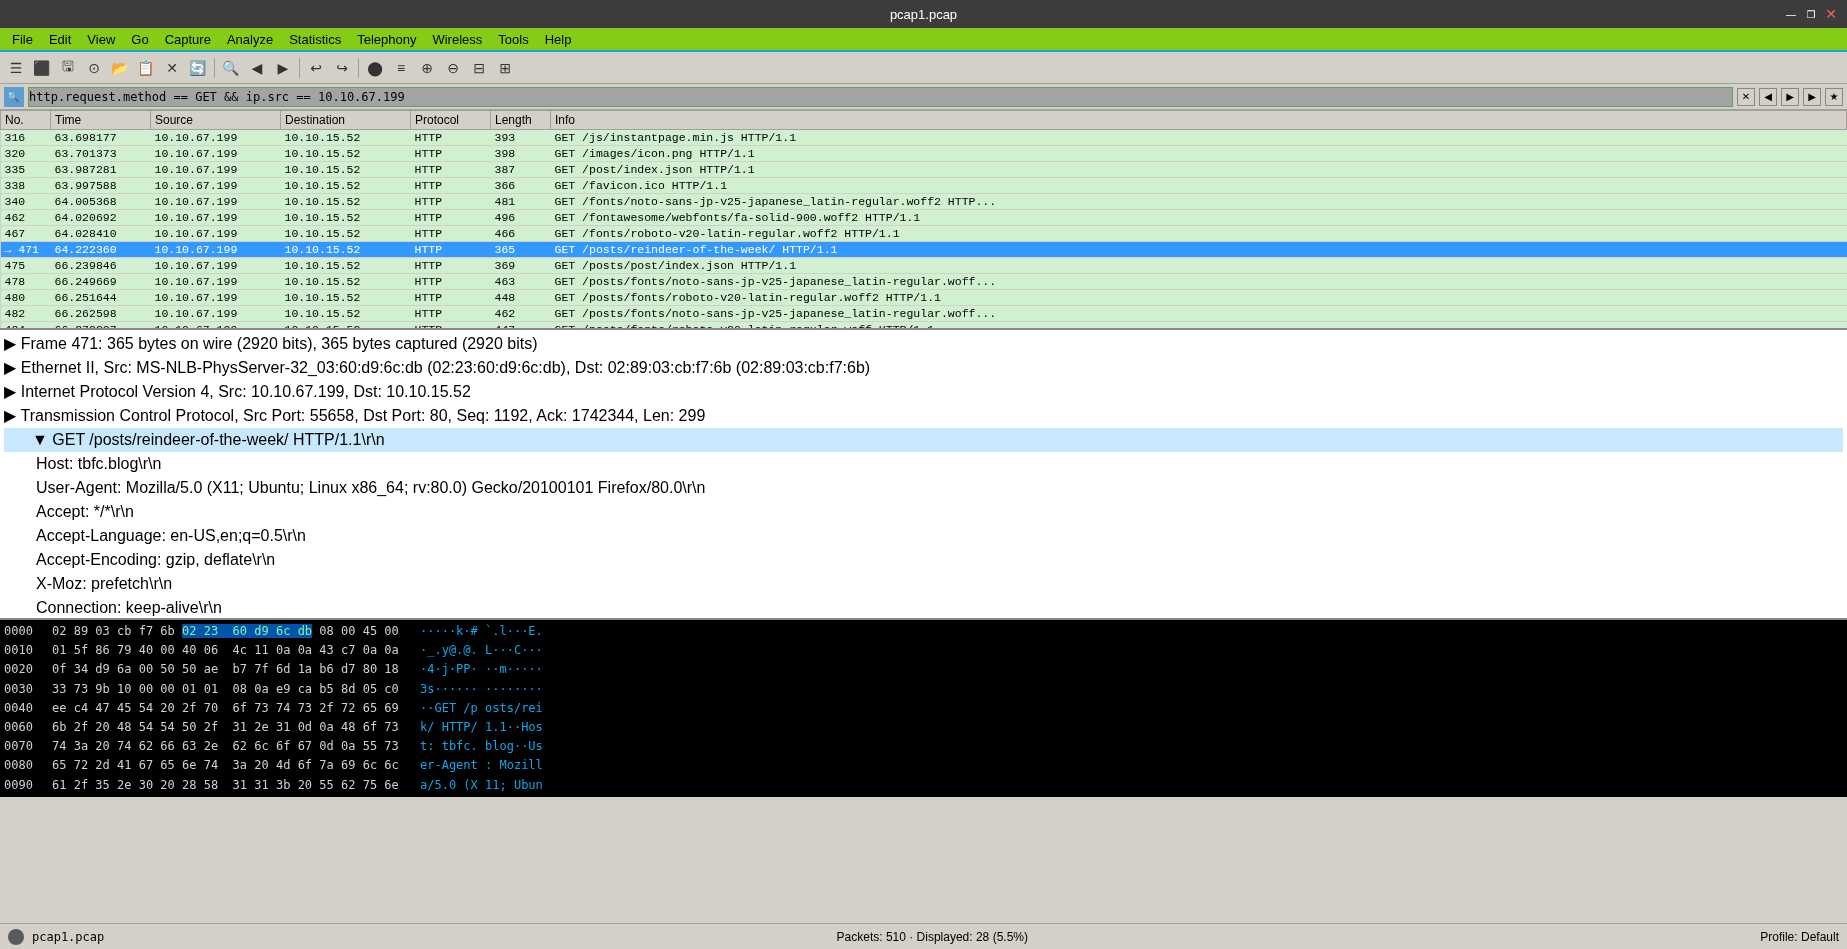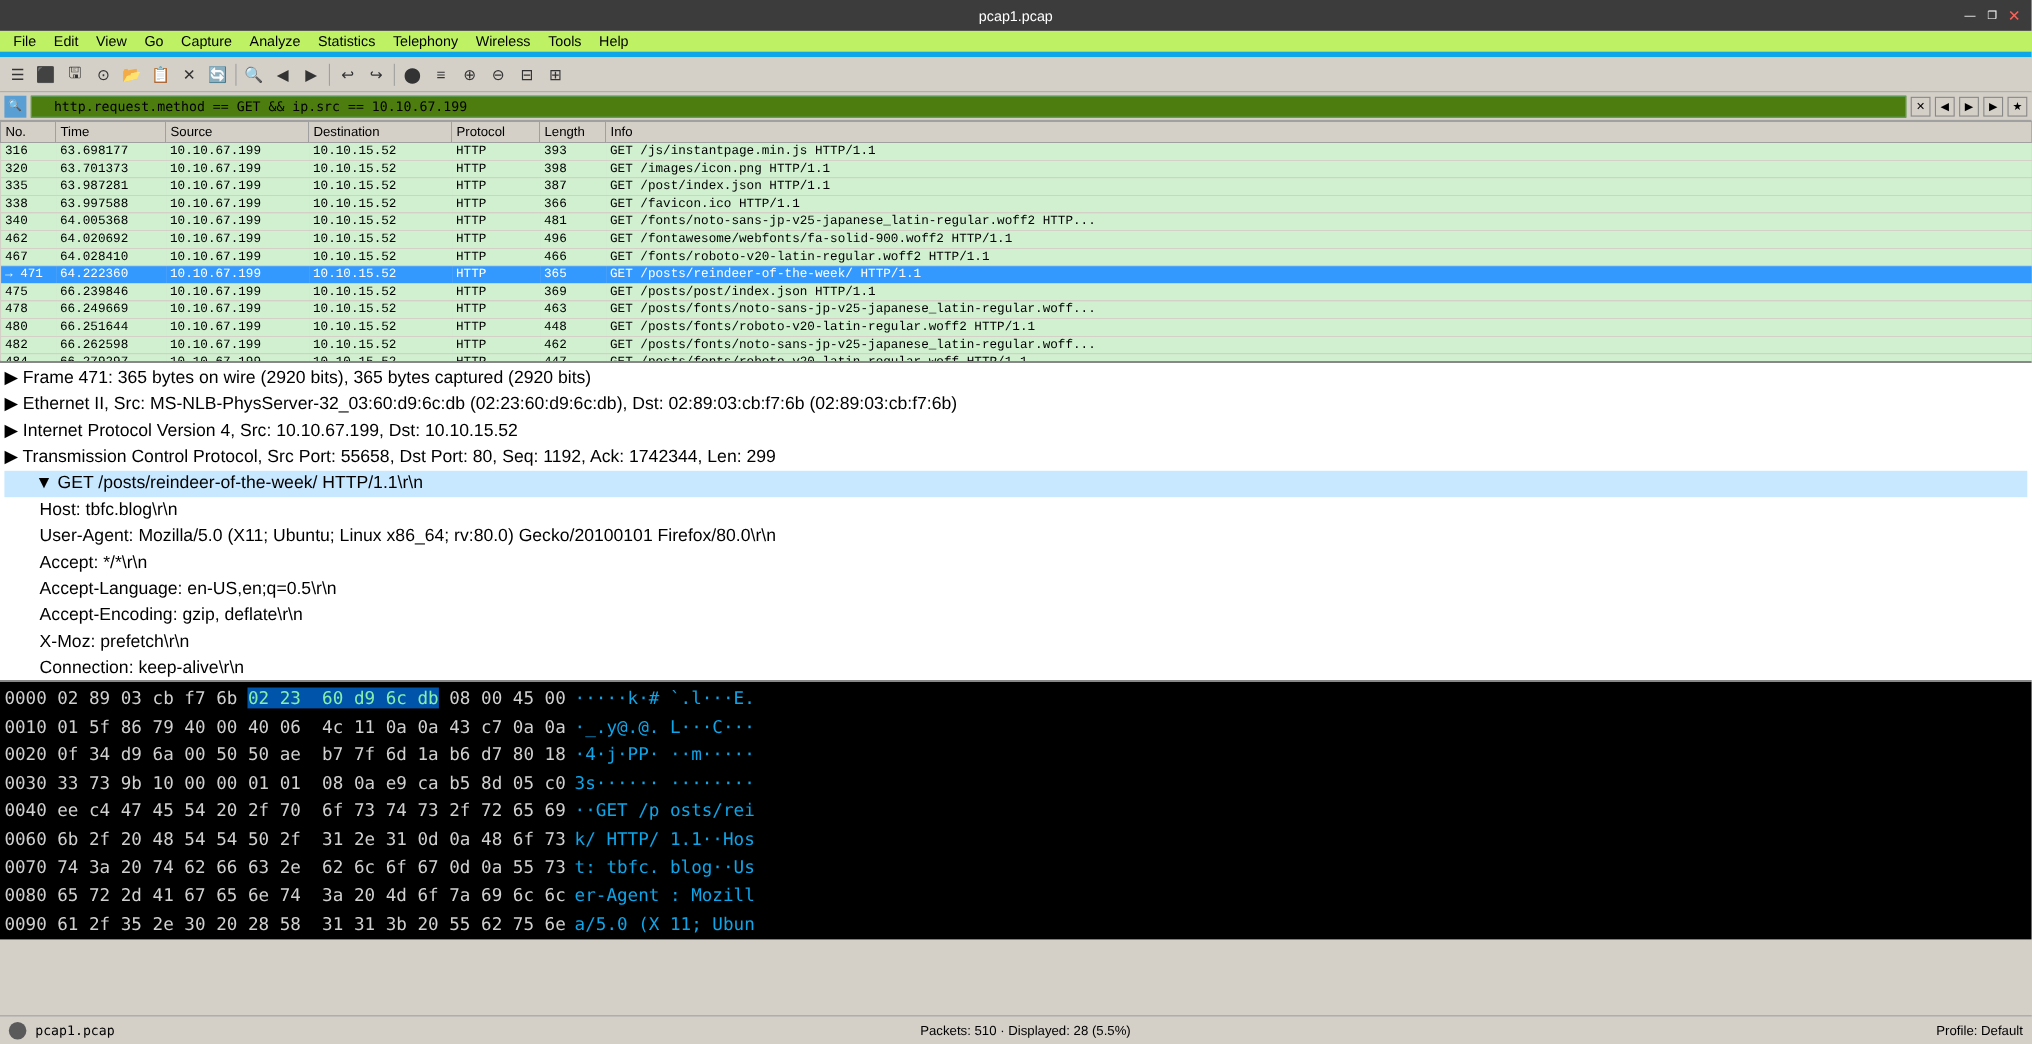--- a/index.html
+++ b/index.html
@@ -30,28 +30,28 @@
       width: 16px; height: 16px;
       display: flex; align-items: center; justify-content: center;
       font-size: 10px;
       cursor: pointer;
       color: #fff;
     }
     .win-btn.close { color: #ff5f57; font-size: 14px; }
     
     
     .menu-bar {
-      background: #bef264;
+      background: #84cc16;
       display: flex;
       align-items: center;
       padding: 2px 4px;
       height: 24px;
       font-family: sans-serif;
       font-size: 13px;
-      border-bottom: 5px solid #0ea5e9;
+      border-bottom: 2px solid #0ea5e9;
     }
     .menu-item {
       padding: 2px 8px;
       cursor: pointer;
       white-space: nowrap;
     }
     
     
     .toolbar {
       background: #d4d0c8;
@@ -84,26 +84,26 @@
       gap: 4px;
     }
     .filter-icon {
       width: 20px; height: 20px;
       background: #5a9fd4;
       display: flex; align-items: center; justify-content: center;
       color: #fff; font-size: 10px;
     }
     .filter-input {
       flex: 1;
-      background: #4d7c0f;
+      background: #a3a3a3;
       border: 1px solid #60a060;
       height: 20px;
       font-size: 12px;
       font-family: monospace;
-      padding: 0 20px;
+      padding: 0 0;
       color: #000;
     }
     .filter-action-btn {
       width: 18px; height: 18px;
       background: #d4d0c8;
       border: 1px solid #888;
       display: flex; align-items: center; justify-content: center;
       cursor: pointer;
       font-size: 10px;
     }
@@ -159,21 +159,21 @@
       color: #000;
       line-height: 1.5;
     }
     .detail-link { color: #0000cc; text-decoration: underline; cursor: pointer; }
     
     
     .hex-pane {
       background: #000;
       color: #d0d0d0;
       font-family: monospace;
-      font-size: 16px;
+      font-size: 12px;
       padding: 2px 4px;
       overflow-y: auto;
       flex: 1;
     }
     .hex-row {
       display: flex;
       gap: 8px;
       line-height: 1.6;
       white-space: pre;
     }

